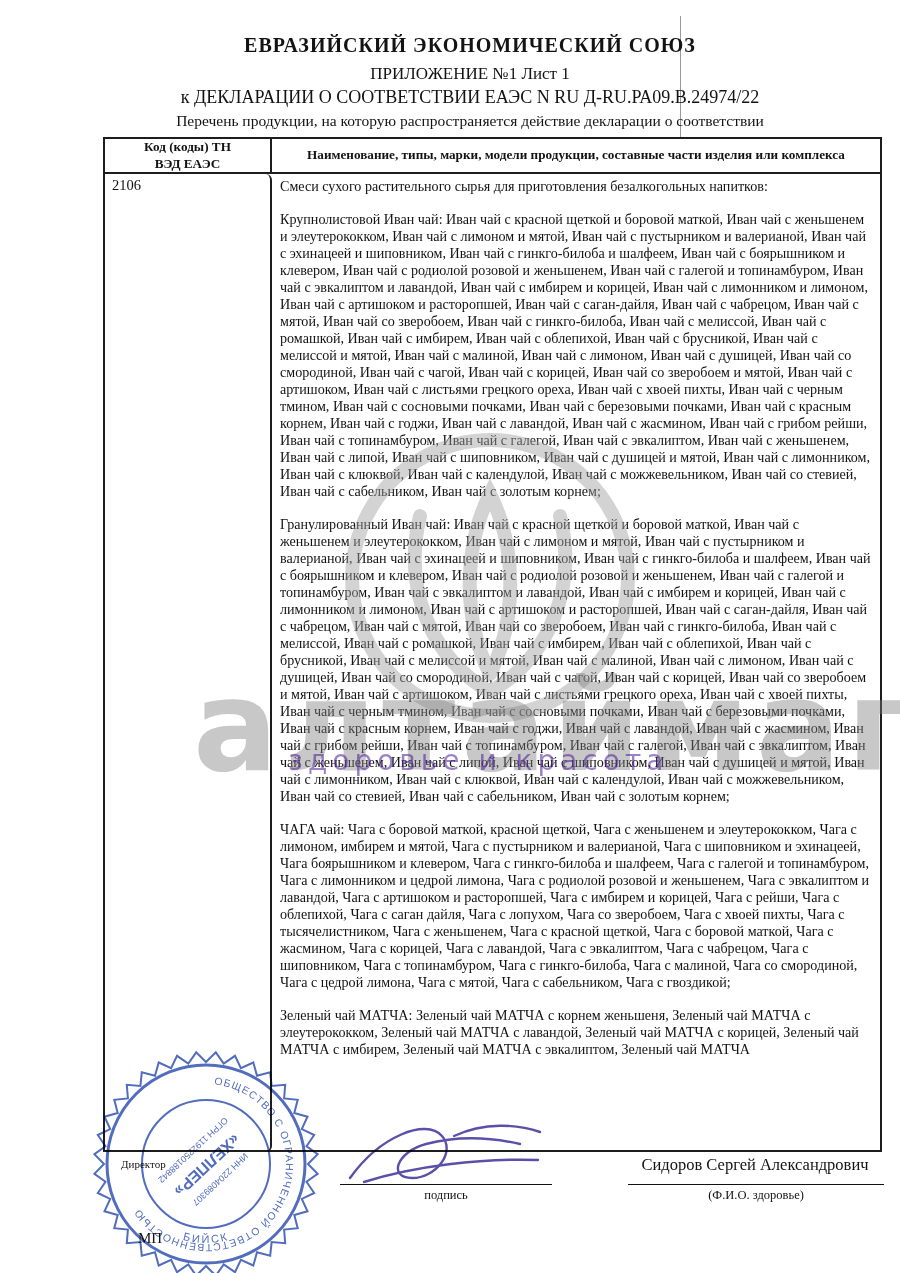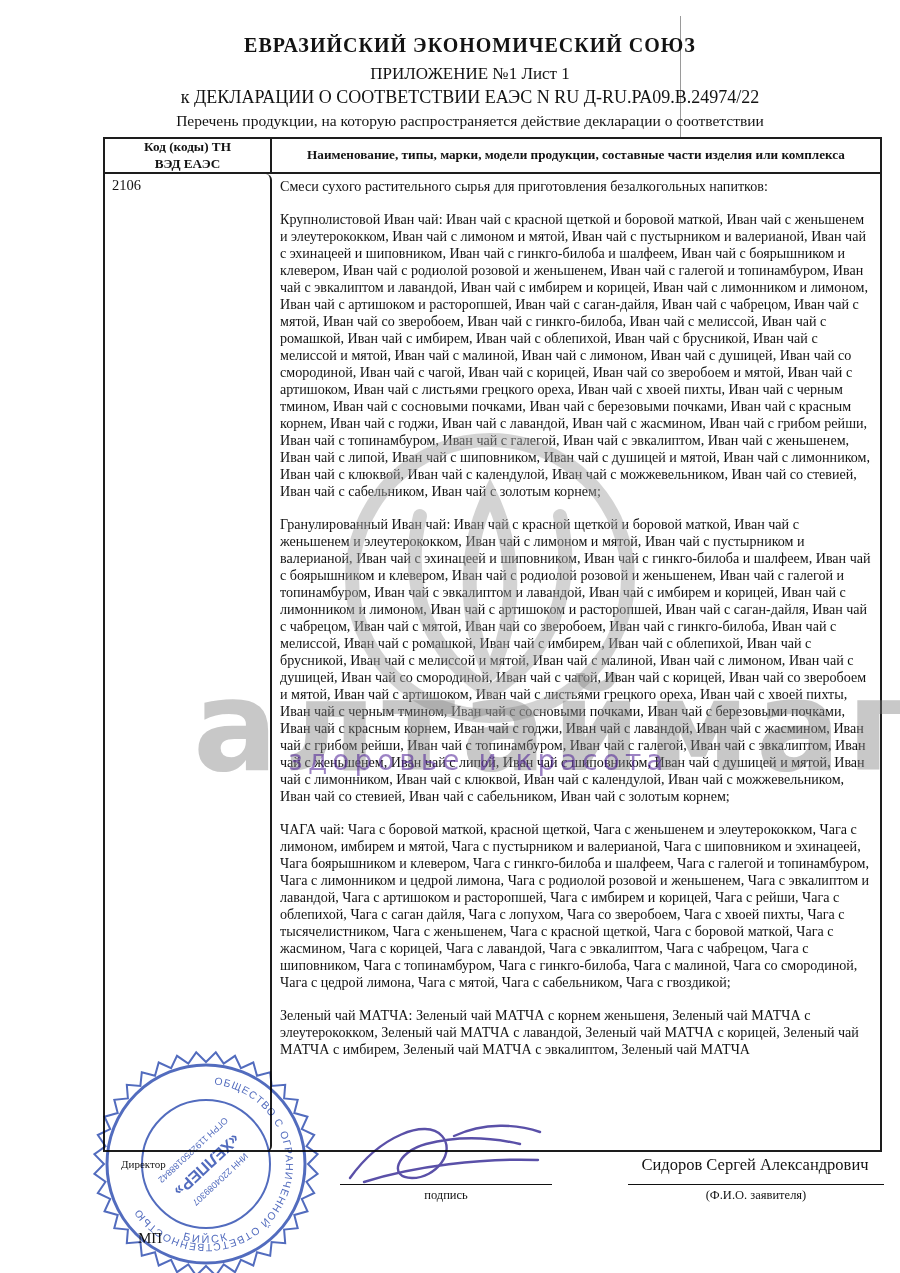--- a/index.html
+++ b/index.html
@@ -96,21 +96,21 @@
       <path d="M 8 62 C 38 20 84 2 100 20 C 114 36 94 62 70 62 C 46 62 54 36 84 28 C 118 19 152 22 178 28"></path>
       <path d="M 112 20 C 142 6 176 8 198 16"></path>
       <path d="M 22 66 C 72 50 140 42 196 44"></path>
     </g>
   </svg>
   <div class="sign-line"></div>
   <div class="sign-caption">подпись</div>
 
   <div class="fio-name">Сидоров Сергей Александрович</div>
   <div class="fio-line"></div>
-  <div class="fio-caption">(Ф.И.О. заявителя)</div>
+  <div class="fio-caption">(Ф.И.О. здоровье)</div>
 
   <div class="f-mp">МП</div>
 
   <svg class="stamp" width="240" height="232" viewBox="-120 -120 240 232">
     <defs>
       <path id="ringpath" d="M 0 -80 A 80 80 0 1 1 -0.01 -80" fill="none"></path>
       <path id="citypath" d="M -60 52 A 80 80 0 0 0 60 52" fill="none"></path>
     </defs>
     <g stroke="#3a57b5" fill="none">
       <polygon points="102.0,0.0 111.6,9.8 100.5,17.7 108.2,29.0 95.8,34.9 101.5,47.3 88.3,51.0 91.7,64.2 78.1,65.6 79.2,79.2 65.6,78.1 64.2,91.7 51.0,88.3 47.3,101.5 34.9,95.8 29.0,108.2 17.7,100.5 9.8,111.6 0.0,102.0 -9.8,111.6 -17.7,100.5 -29.0,108.2 -34.9,95.8 -47.3,101.5 -51.0,88.3 -64.2,91.7 -65.6,78.1 -79.2,79.2 -78.1,65.6 -91.7,64.2 -88.3,51.0 -101.5,47.3 -95.8,34.9 -108.2,29.0 -100.5,17.7 -111.6,9.8 -102.0,0.0 -111.6,-9.8 -100.5,-17.7 -108.2,-29.0 -95.8,-34.9 -101.5,-47.3 -88.3,-51.0 -91.7,-64.2 -78.1,-65.6 -79.2,-79.2 -65.6,-78.1 -64.2,-91.7 -51.0,-88.3 -47.3,-101.5 -34.9,-95.8 -29.0,-108.2 -17.7,-100.5 -9.8,-111.6 -0.0,-102.0 9.8,-111.6 17.7,-100.5 29.0,-108.2 34.9,-95.8 47.3,-101.5 51.0,-88.3 64.2,-91.7 65.6,-78.1 79.2,-79.2 78.1,-65.6 91.7,-64.2 88.3,-51.0 101.5,-47.3 95.8,-34.9 108.2,-29.0 100.5,-17.7 111.6,-9.8" stroke-width="2"></polygon>

